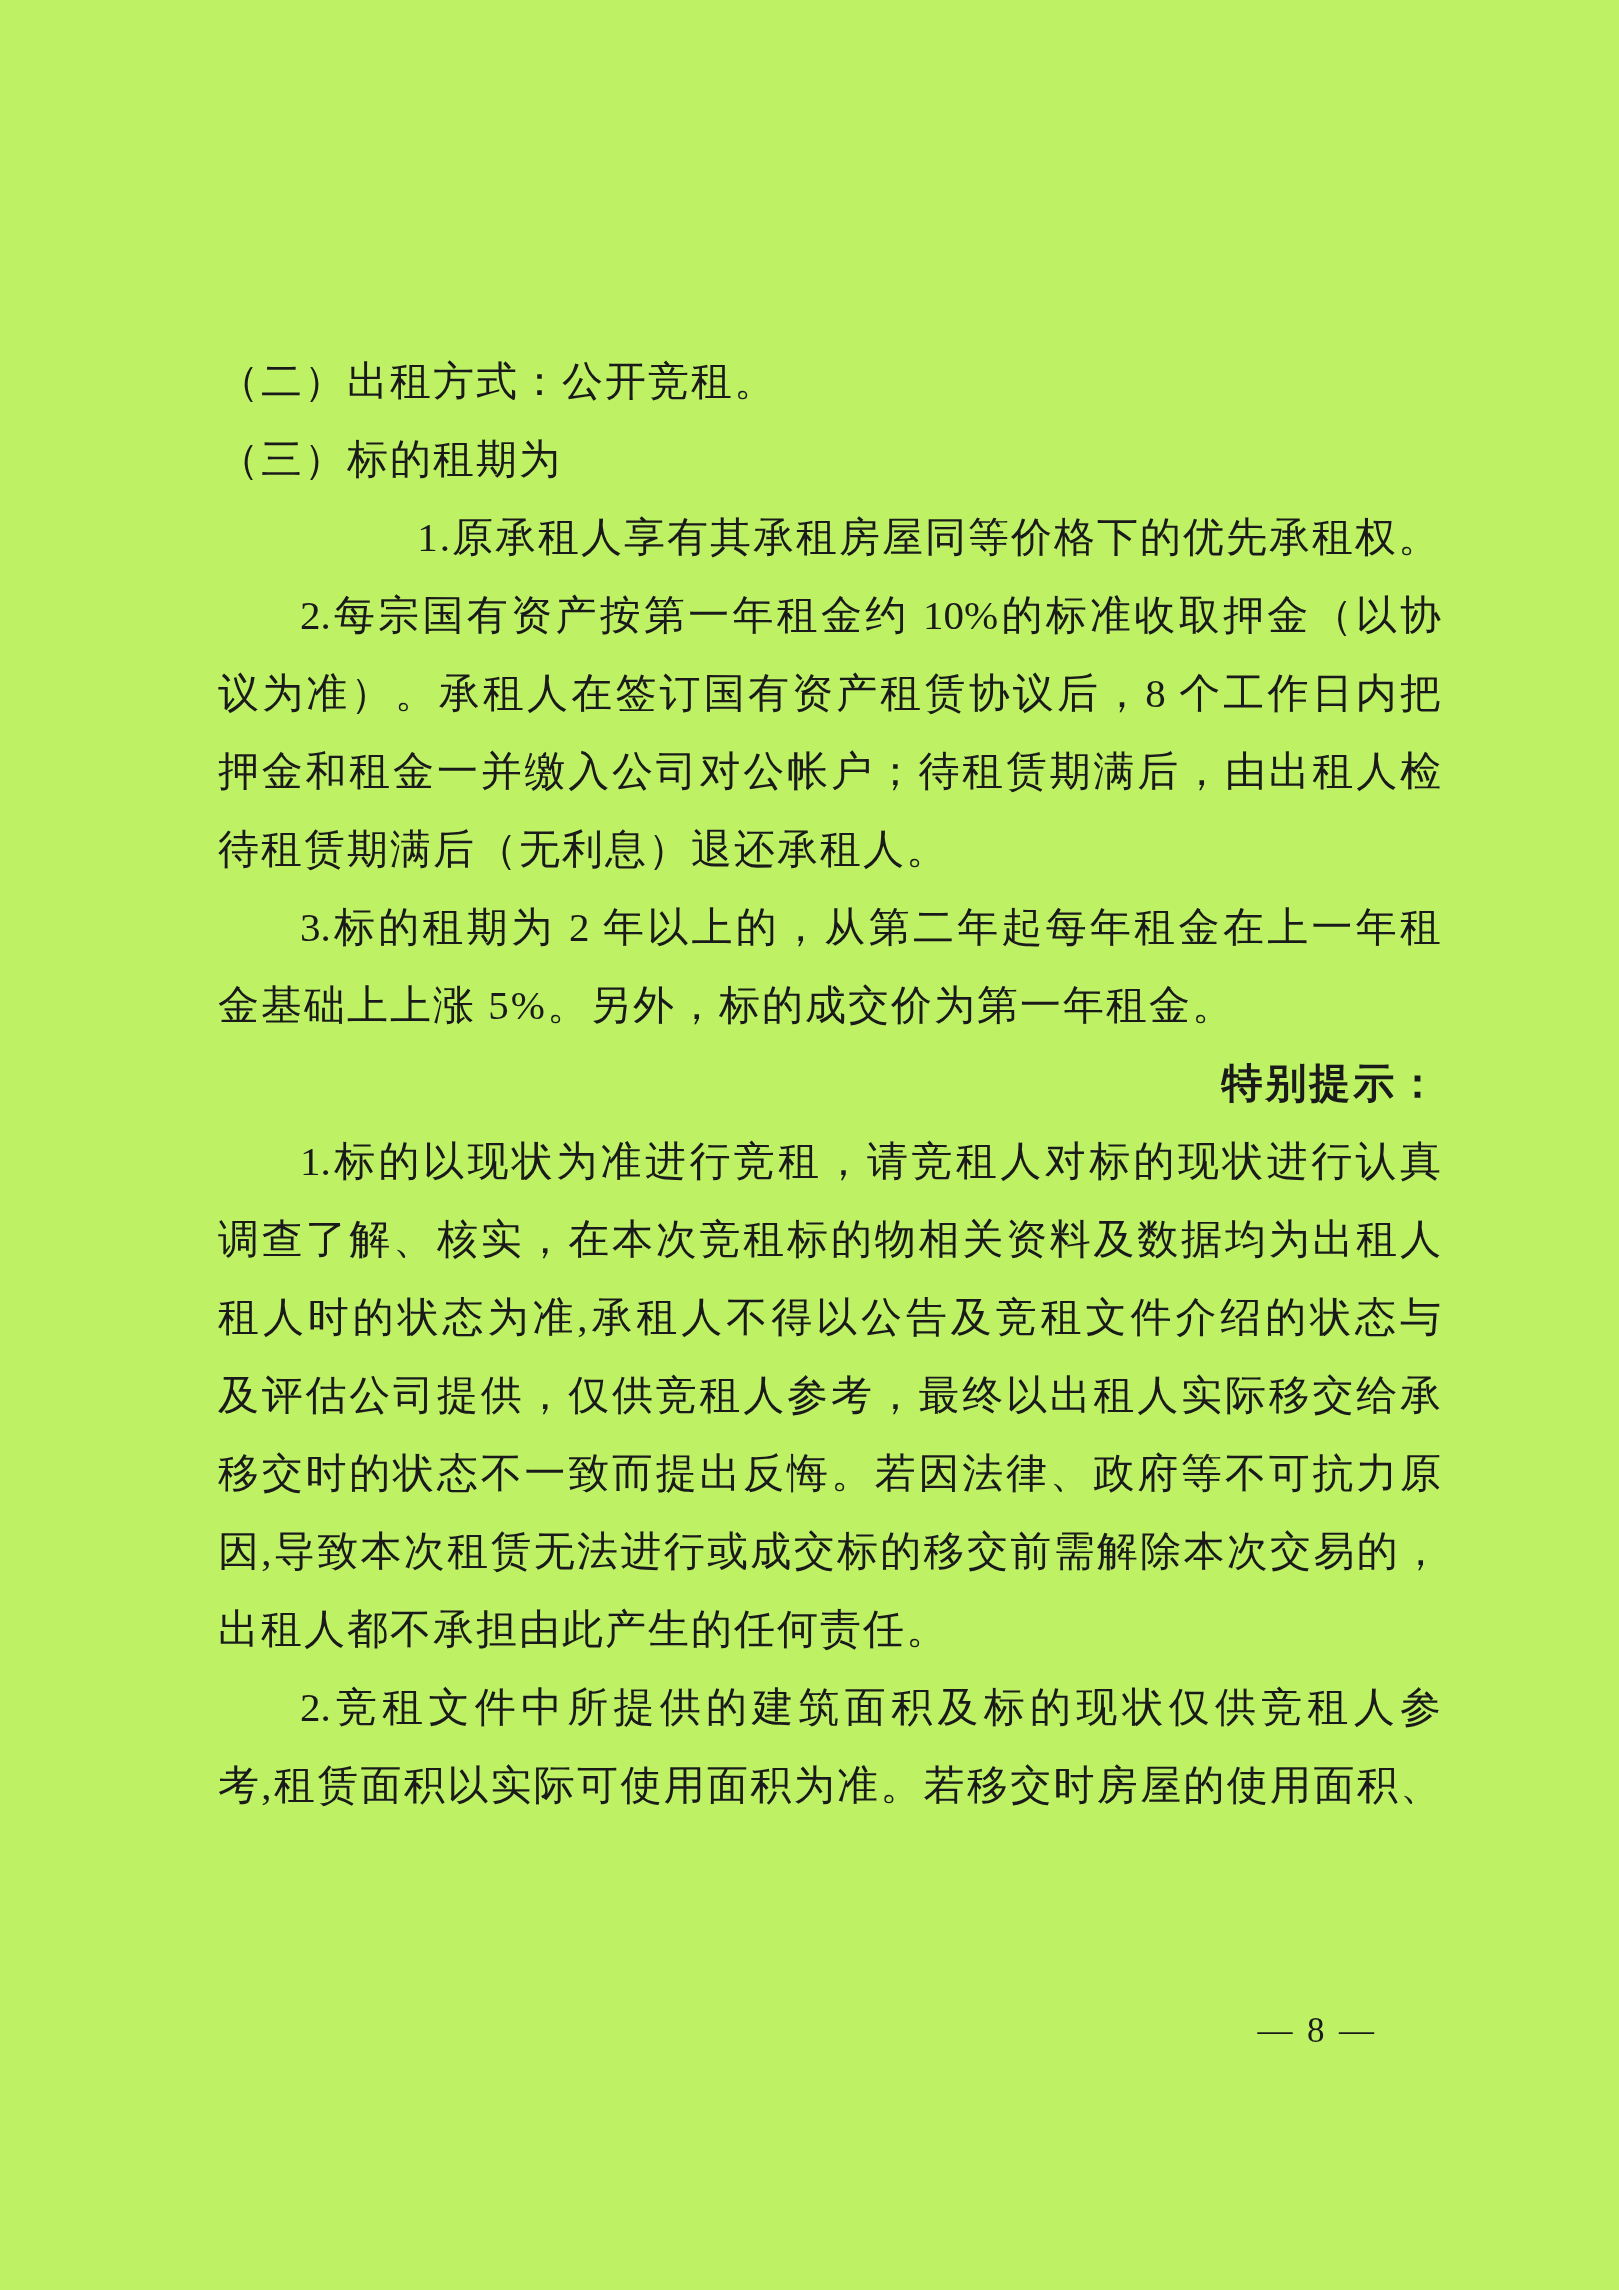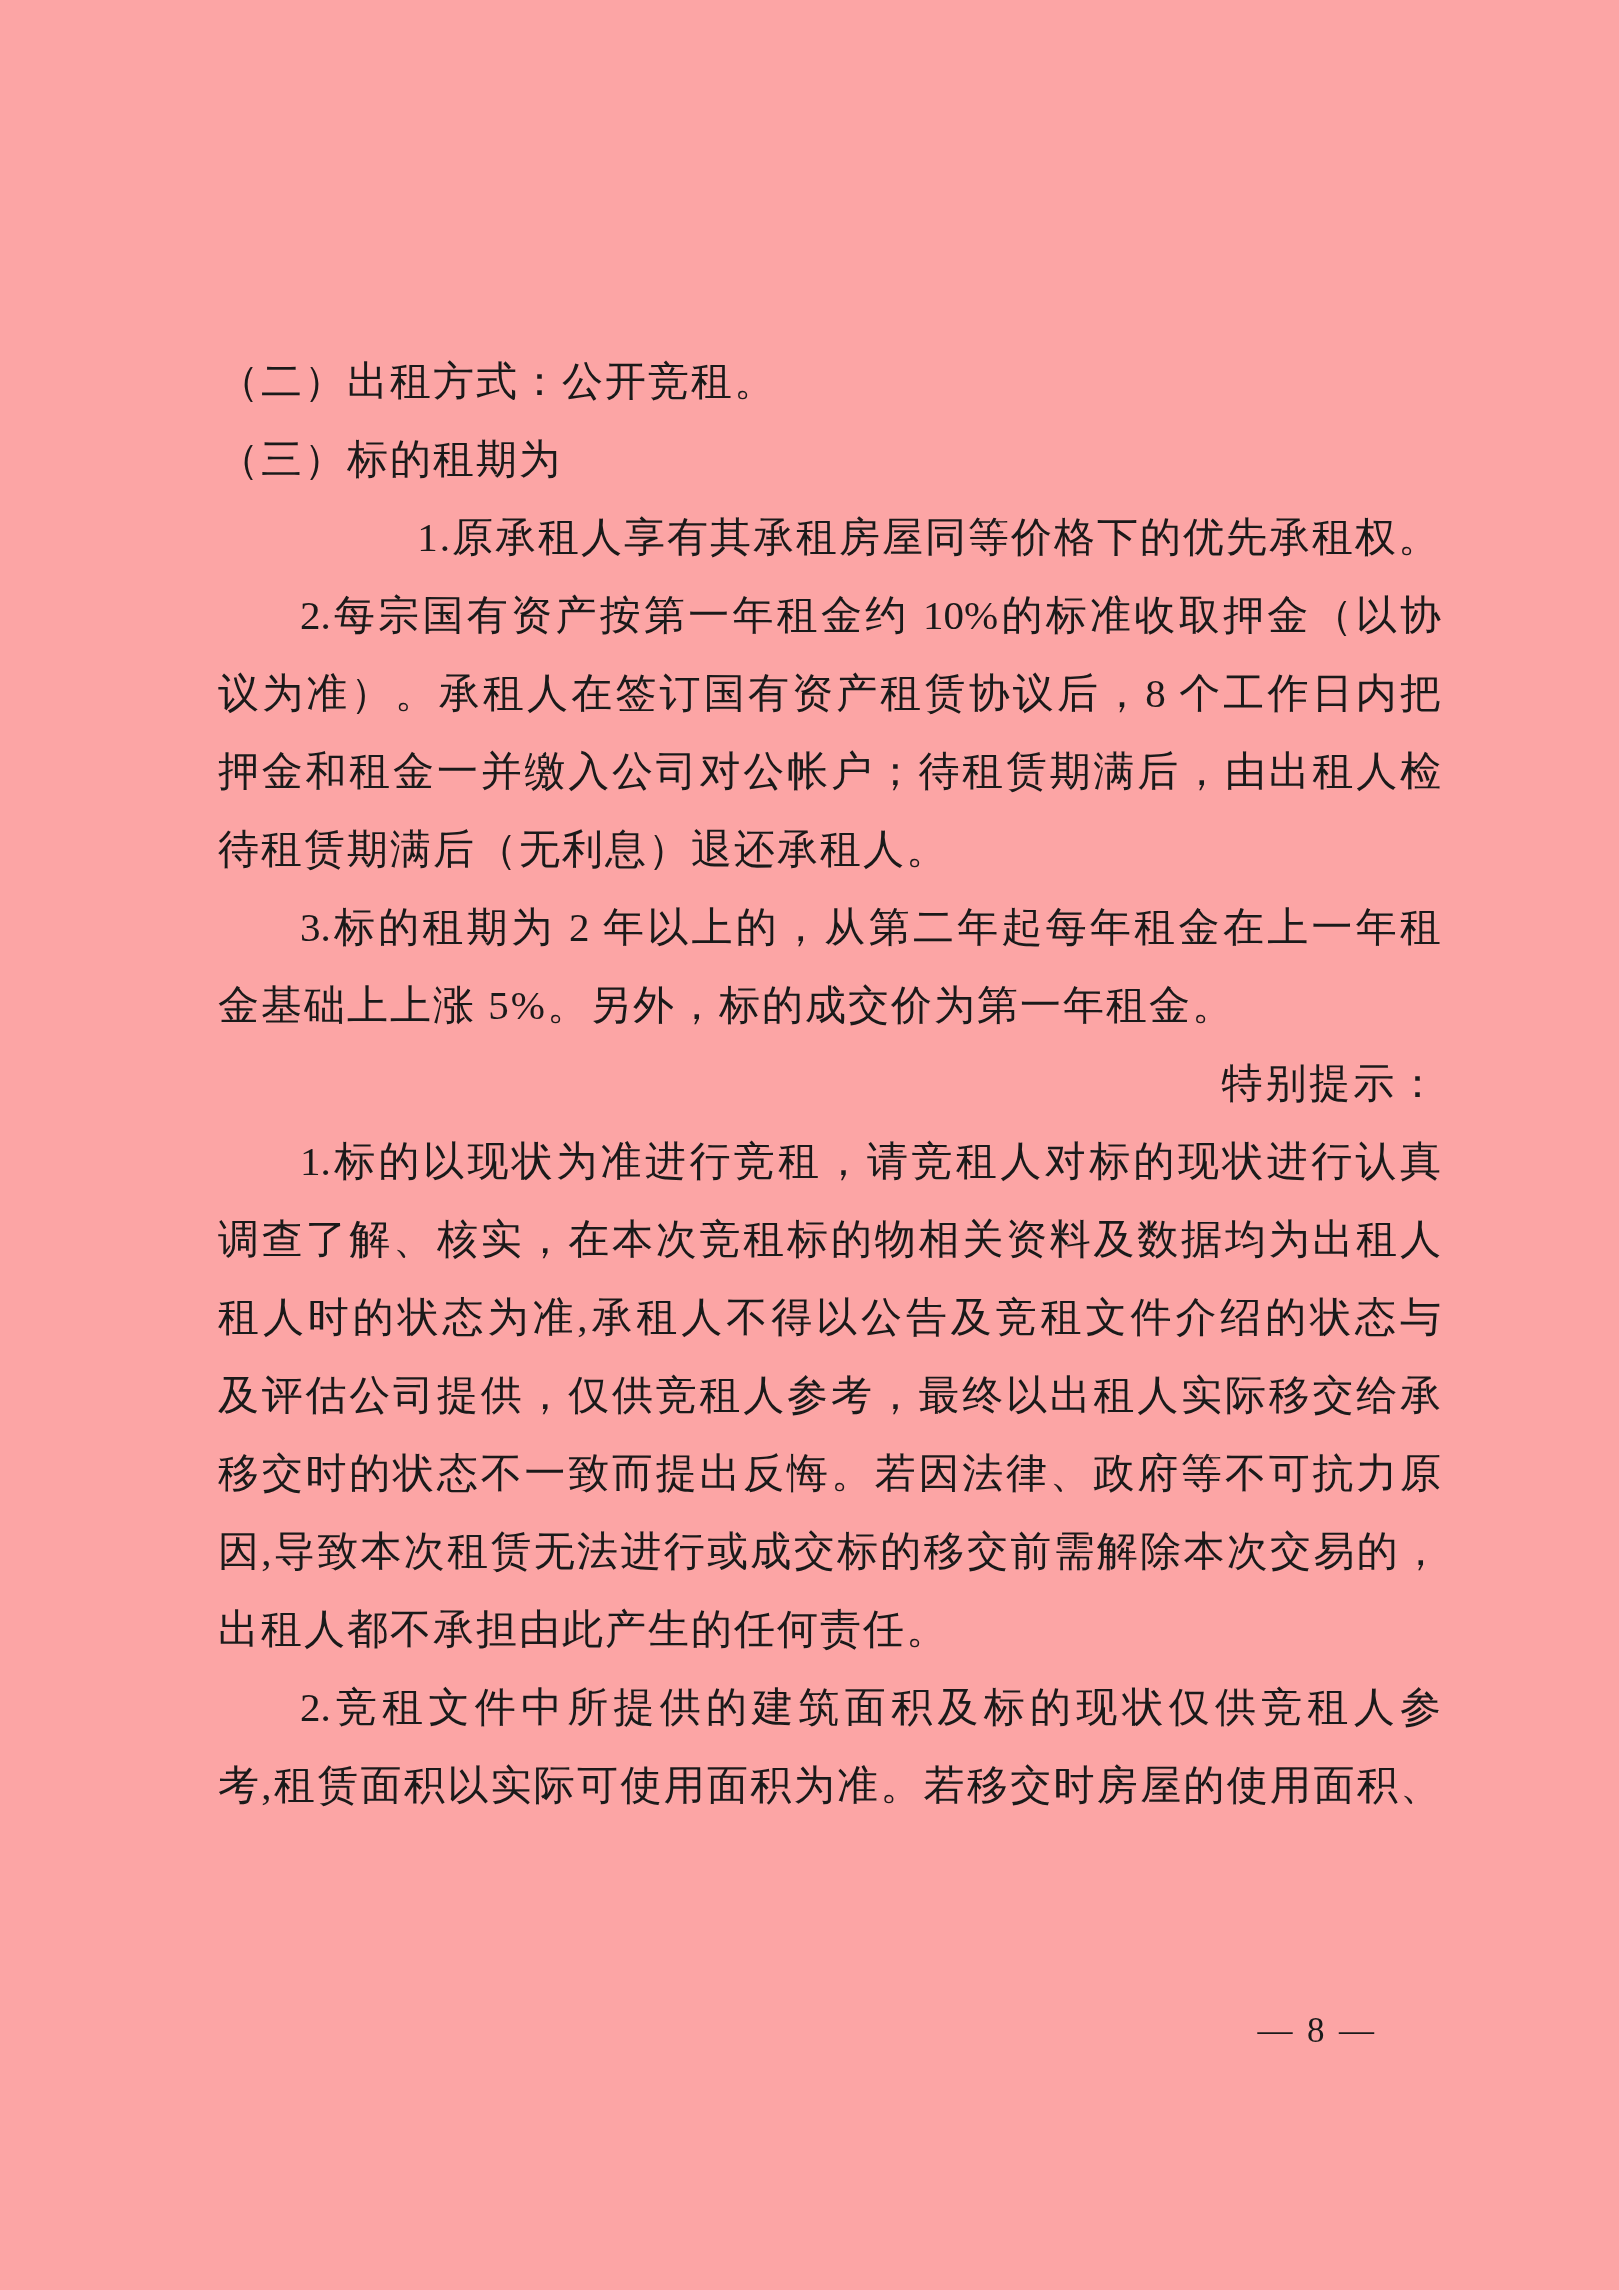--- a/index.html
+++ b/index.html
@@ -11,21 +11,21 @@
     height: 2291px;
     background: #ffffff;
     position: relative;
     overflow: hidden;
     font-family: "Liberation Serif", "DejaVu Serif", serif;
     color: #1a1a1a;
   }
   .page {
     position: absolute;
     inset: 0;
-    background: #fca5a5;
+    background: #bef264;
   }
   .text-block {
     position: absolute;
     left: 218px;
     top: 342px;
     width: 1223px;
   }
   .line {
     height: 78px;
     line-height: 78px;
@@ -38,21 +38,21 @@
     text-align: right;
   }
   .line.justify {
     letter-spacing: 0;
     white-space: normal;
     text-align: justify;
     text-align-last: justify;
   }
   .line.bold {
     font-family: "Liberation Sans", "DejaVu Sans", sans-serif;
-    font-weight: 400;
+    font-weight: 700;
     letter-spacing: 2.9px;
   }
   .page-number {
     position: absolute;
     top: 2011px;
     right: 242px;
     height: 39px;
     line-height: 39px;
     font-size: 35px;
     letter-spacing: 2.9px;

